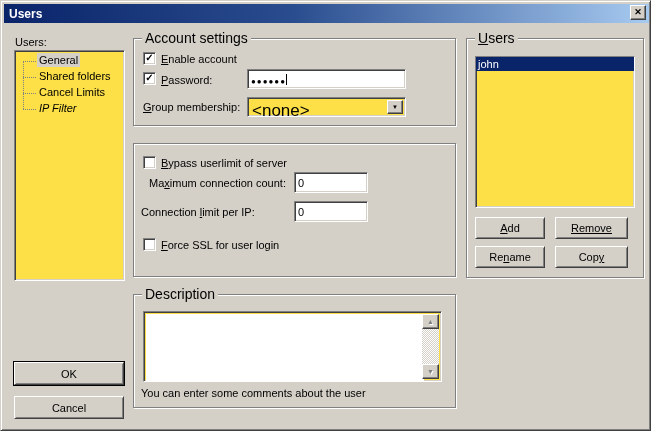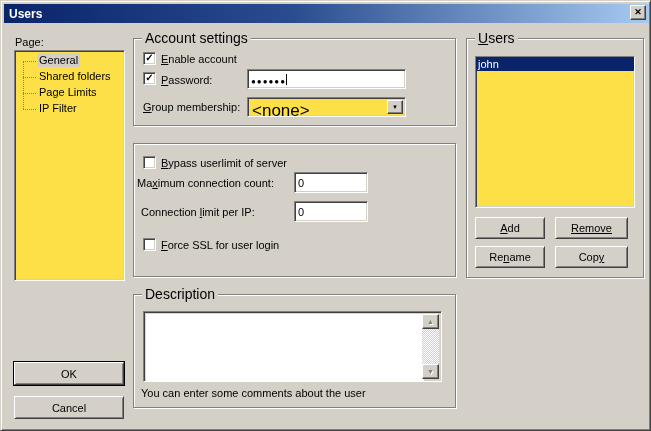--- a/index.html
+++ b/index.html
@@ -118,32 +118,32 @@
 
 <div class="window">
 
   <div class="titlebar">
     <span class="title-text">Users</span>
     <div class="close-btn">
       <span>✕</span>
     </div>
   </div>
 
-  <div class="lbl" style="left:14px; top:35px;">Page:</div>
+  <div class="lbl" style="left:14px; top:35px;">Users:</div>
 
   <div class="tree sunken" style="left:13px; top:49px; width:111px; height:231px;">
     <div class="tree-vline" style="top:10px; height:48px;"></div>
     <div class="tree-dash" style="top:10px;"></div>
     <div class="tree-dash" style="top:26px;"></div>
     <div class="tree-dash" style="top:42px;"></div>
     <div class="tree-dash" style="top:58px;"></div>
     <div class="tree-label sel" style="top:2px;">General</div>
     <div class="tree-label" style="top:18px;">Shared folders</div>
-    <div class="tree-label" style="top:34px;">Page Limits</div>
-    <div class="tree-label" style="top:50px;">IP Filter</div>
+    <div class="tree-label" style="top:34px;">Cancel Limits</div>
+    <div class="tree-label" style="top:50px;font-style:italic;">IP Filter</div>
   </div>
 
   <button class="btn default" style="left:13px; top:361px; width:110px; height:23px;">
     <span>OK</span>
   </button>
   <button class="btn" style="left:13px; top:395px; width:110px; height:23px;">
     <span>Cancel</span>
   </button>
 
   <div class="group" style="left:132px; top:37px; width:323px; height:88px;">
@@ -160,21 +160,21 @@
   <div class="combo sunken" style="left:246px; top:96px; width:159px; height:20px;">
     <span class="combo-value">&lt;none&gt;</span>
     <div class="combo-btn">
       <span>▼</span>
     </div>
   </div>
 
   <div class="group" style="left:132px; top:142px; width:323px; height:134px;"></div>
   <div class="cb" style="left:142px; top:155px;"></div>
   <div class="lbl" style="left:160px; top:156px;"><u>B</u>ypass userlimit of server</div>
-  <div class="lbl" style="left:128px; top:176px;padding-left:8px;">Ma<u>x</u>imum connection count:</div>
+  <div class="lbl" style="left:140px; top:176px;padding-left:8px;">Ma<u>x</u>imum connection count:</div>
   <input class="field" style="left: 293px; top: 171px; width: 74px; height: 21px;" value="0">
   <div class="lbl" style="left:140px; top:205px;">Connection <u>l</u>imit per IP:</div>
   <input class="field" style="left: 293px; top: 200px; width: 74px; height: 21px;" value="0">
   <div class="cb" style="left:142px; top:237px;"></div>
   <div class="lbl" style="left:160px; top:238px;"><u>F</u>orce SSL for user login</div>
 
   <div class="group" style="left:132px; top:293px; width:323px; height:114px;">
     <div class="legend">Description</div>
   </div>
   <div class="textwrap sunken" style="left:142px; top:310px; width:299px; height:71px;">

